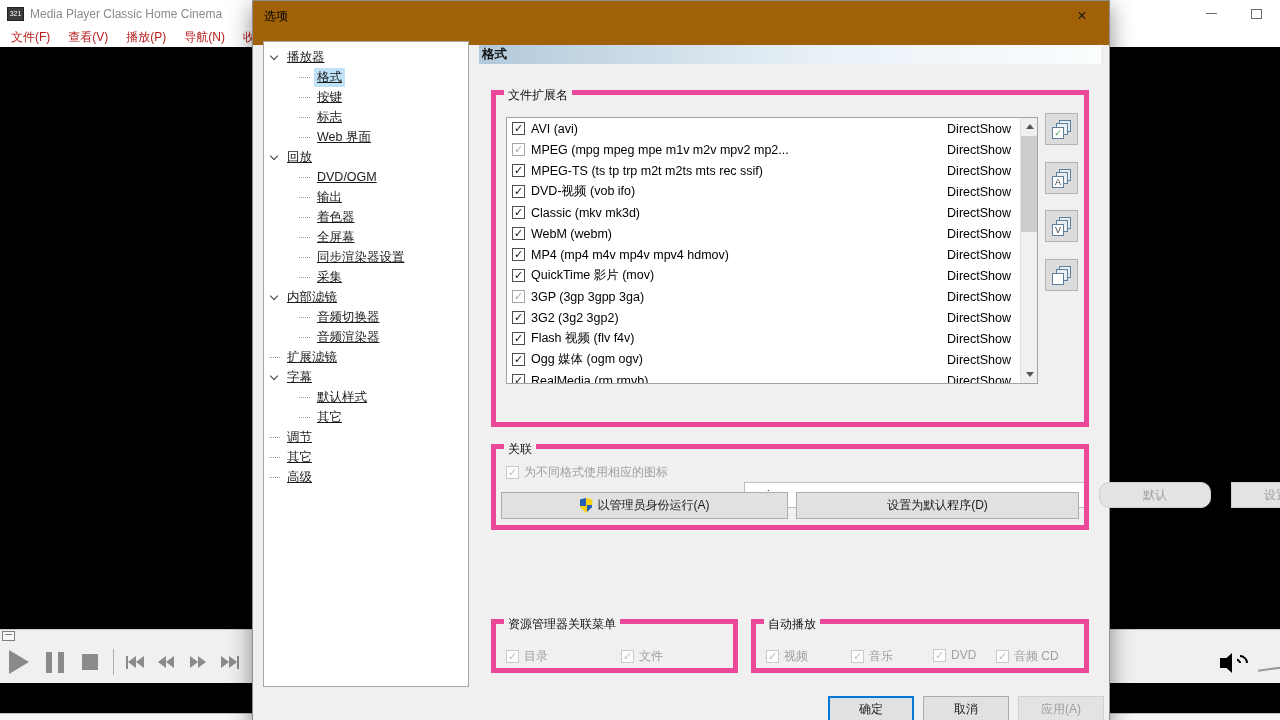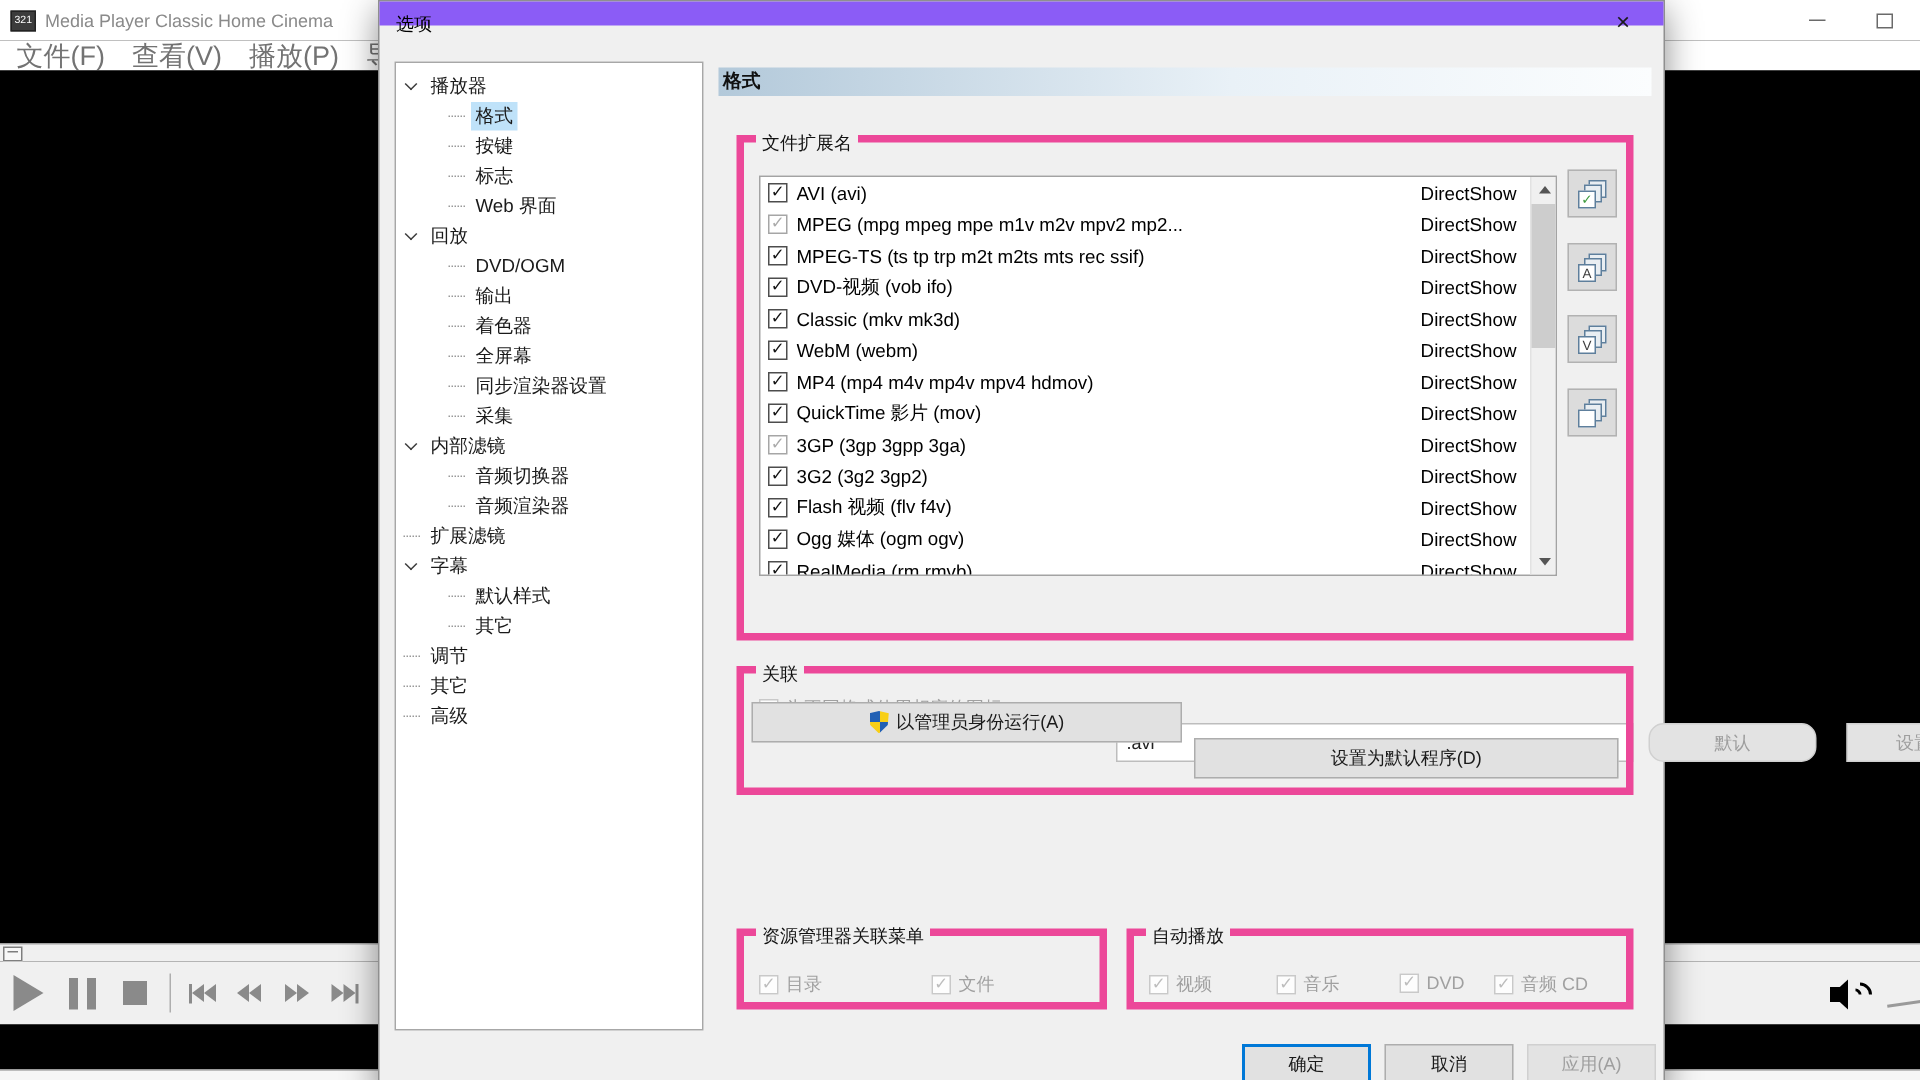--- a/index.html
+++ b/index.html
@@ -9,21 +9,21 @@
   
   #main-win{position:absolute;inset:0;}
   .titlebar{position:absolute;left:0;top:0;width:1280px;height:27px;background:#fff;display:flex;align-items:center;}
   .appicon{width:17px;height:14px;margin:0 6px 0 7px;background:#3c3c3c;border:1px solid #222;
     color:#fff;font-size:7px;line-height:12px;text-align:center;letter-spacing:0;}
   .apptitle{font-size:12px;color:#8a8a8a;}
   .winbtns{position:absolute;right:18px;top:0;height:27px;display:flex;align-items:center;gap:34px;}
   .wmin{width:11px;height:1px;background:#6a6a6a;}
   .wmax{width:11px;height:10px;border:1px solid #6a6a6a;background:#fff;}
   .menubar{position:absolute;left:0;top:27px;width:1280px;height:20px;background:#fff;display:flex;align-items:center;padding-left:2px;}
-  .menu-item{font-size:18px;color:#737373;padding:0 9px;height:20px;line-height:20px;}
+  .menu-item{font-size:12px;color:#b91c1c;padding:0 9px;height:20px;line-height:20px;}
   .video{position:absolute;left:0;top:47px;width:1280px;height:582px;background:#000;}
   .seekstrip{position:absolute;left:0;top:629px;width:1280px;height:12px;background:#f0f0f0;border-top:1px solid #c9c9c9;}
   .seekthumb{position:absolute;left:2px;top:1px;width:13px;height:10px;border:1px solid #7e7e7e;background:#f7f7f7;}
   .seekthumb:before{content:"";position:absolute;left:2px;top:2px;width:7px;height:1px;background:#7e7e7e;}
   .toolbar{position:absolute;left:0;top:641px;width:1280px;height:42px;background:#f0f0f0;}
   .controls{position:absolute;left:0;top:0;height:42px;display:flex;align-items:center;}
   .pbtn{display:flex;align-items:center;}
   .t-play{width:0;height:0;border-top:12px solid transparent;border-bottom:12px solid transparent;border-left:20px solid #8a8a8a;margin-left:9px;}
   .pausebars{margin-left:17px;display:flex;gap:6px;}
   .pausebars i{display:block;width:6px;height:21px;background:#8a8a8a;}
@@ -39,33 +39,33 @@
   .wave{position:absolute;border:2px solid #000;border-radius:50%;border-left-color:transparent;border-top-color:transparent;border-bottom-color:transparent;transform:rotate(-45deg);}
   .w1{left:13px;top:9px;width:8px;height:8px;}
   .w2{left:12px;top:5px;width:16px;height:16px;}
   .volline{position:absolute;right:-18px;top:667px;width:40px;height:2px;background:#9a9a9a;transform:rotate(-8deg);}
   .blackstrip{position:absolute;left:0;top:683px;width:1280px;height:30px;background:#000;}
   .statusbar{position:absolute;left:0;top:713px;width:1280px;height:7px;background:#f6f6f6;border-top:1px solid #bdbdbd;}
 
   
   .dialog{position:absolute;left:252px;top:0;width:858px;height:728px;background:#f0f0f0;
     border:1px solid #8f8f8f;box-shadow:0 6px 22px rgba(0,0,0,.45);}
-  .dtitle{position:absolute;left:0;top:0;width:100%;height:16px;background:#8b5cf6;text-decoration:underline;}
+  .dtitle{position:absolute;left:0;top:0;width:100%;height:44px;background:#a16207;text-decoration:underline;}
   .dtitle .txt{position:absolute;left:11px;top:7px;font-size:12px;color:#000;}
   .dclose{position:absolute;right:12px;top:2px;width:30px;height:26px;text-align:center;font-size:16px;line-height:26px;color:#1a1a1a;}
 
   
   .tree{position:absolute;left:10px;top:40px;width:206px;height:646px;background:#fff;border:1px solid #a7a7a7;padding-top:5px;overflow:hidden;}
   .trow{position:relative;height:20px;display:flex;align-items:center;padding-left:20px;font-size:12.5px;color:#1a1a1a;}
   .trow.lvl1{padding-left:50px;}
   .chev{position:absolute;left:7px;top:6px;width:6px;height:6px;border-right:1.6px solid #3c3c3c;border-bottom:1.6px solid #3c3c3c;transform:rotate(45deg);}
   .stub{position:absolute;top:10px;width:11px;border-top:1px dotted #9a9a9a;}
   .stub0{left:5px;}
   .stub1{left:35px;}
-  .tlabel{padding:1px 3px;white-space:nowrap;}
+  .tlabel{padding:1px 3px;white-space:nowrap;text-decoration:underline;}
   .tlabel.sel{background:#bfe2f9;}
 
   
   .phead{position:absolute;left:226px;top:44px;width:622px;height:19px;
     background:linear-gradient(to right,#b3c9da,#e9f1f7 55%,#fbfdfe);
     font-size:12.5px;font-weight:bold;color:#111;line-height:19px;padding-left:3px;}
 
   
   .gbox{position:absolute;border:5px solid #ec4899;}
   .gbox .glabel{position:absolute;left:8px;top:-8px;background:#f0f0f0;padding:0 4px;font-size:12px;color:#111;white-space:nowrap;}
@@ -104,21 +104,21 @@
     font-size:12px;color:#222;padding:0 6px;font-family:inherit;outline:none;}
   .btn{position:absolute;height:26px;background:#e1e1e1;border:1px solid #adadad;font-size:12px;color:#1a1a1a;
     text-align:center;display:flex;align-items:center;justify-content:center;font-family:inherit;}
   .btn.disabled{background:#e3e3e3;border-color:#d0d0d0;color:#9e9e9e;}
   #btn-default{left:603px;top:387px;width:112px;border-radius:10px;}
   #btn-set{left:735px;top:387px;width:90px;}
 
   
   .cbrow{position:absolute;display:flex;align-items:center;font-size:12px;color:#a0a0a0;}
   .cbrow .cb{margin-right:5px;}
-  #btn-admin{left:248px;top:467px;width:287px;height:27px;}
+  #btn-admin{left:248px;top:491px;width:287px;height:27px;}
   #btn-setdef{left:543px;top:491px;width:283px;height:27px;}
   .shield{display:inline-block;width:13px;height:15px;margin-right:5px;
     background:conic-gradient(#f8cf16 0 25%,#2160b4 25% 50%,#f8cf16 50% 75%,#2160b4 75% 100%);
     clip-path:polygon(50% 0,100% 10%,95% 62%,50% 100%,5% 62%,0 10%);}
 
   
   .fbtn{position:absolute;top:695px;width:86px;height:26px;}
   #btn-ok{left:575px;border:2px solid #0078d7;}
   #btn-cancel{left:670px;}
   #btn-apply{left:765px;}

